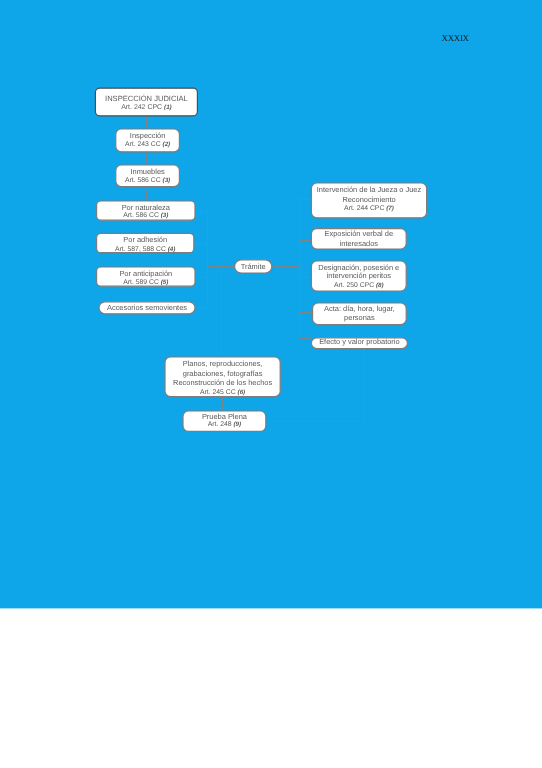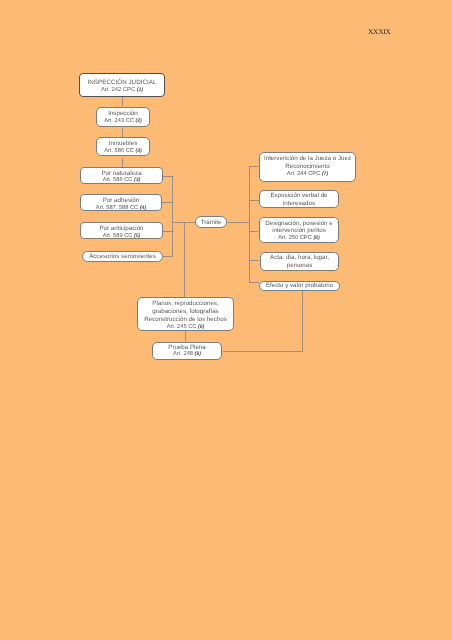--- a/index.html
+++ b/index.html
@@ -4,21 +4,21 @@
 <title>Inspección Judicial</title>
 <style>
   html, body { margin:0; padding:0; background:#ffffff; }
   body {
     width:452px; height:640px;
     font-family:"Liberation Sans", sans-serif;
     overflow:hidden;
     -webkit-font-smoothing:antialiased;
     text-rendering:geometricPrecision;
   }
-  #page { position:relative; width:452px; height:640px; background:#fdba74; }
+  #page { position:relative; width:452px; height:507px; background:#0ea5e9; }
 
   #folio {
     position:absolute; left:368px; top:27px;
     font-family:"Liberation Serif", serif;
     font-size:7.4px; letter-spacing:-0.25px; color:#1d1d1d;
   }
 
   #wires { position:absolute; left:0; top:0; width:452px; height:640px; }
 
   .node {

